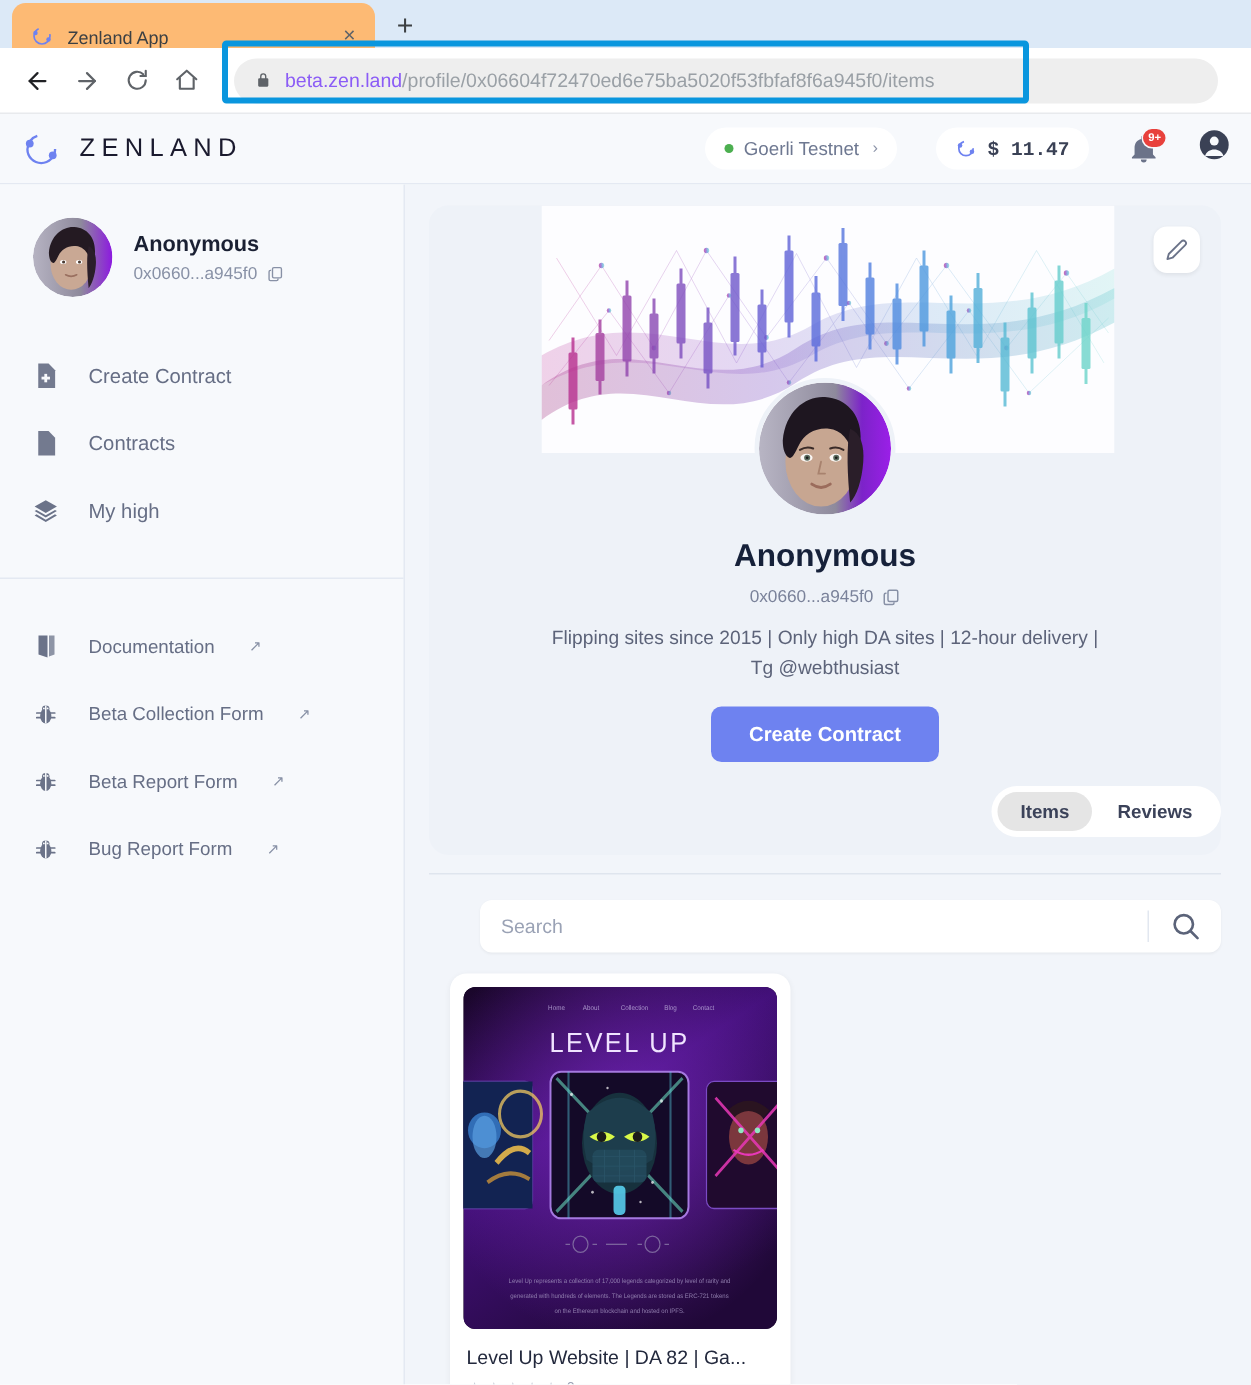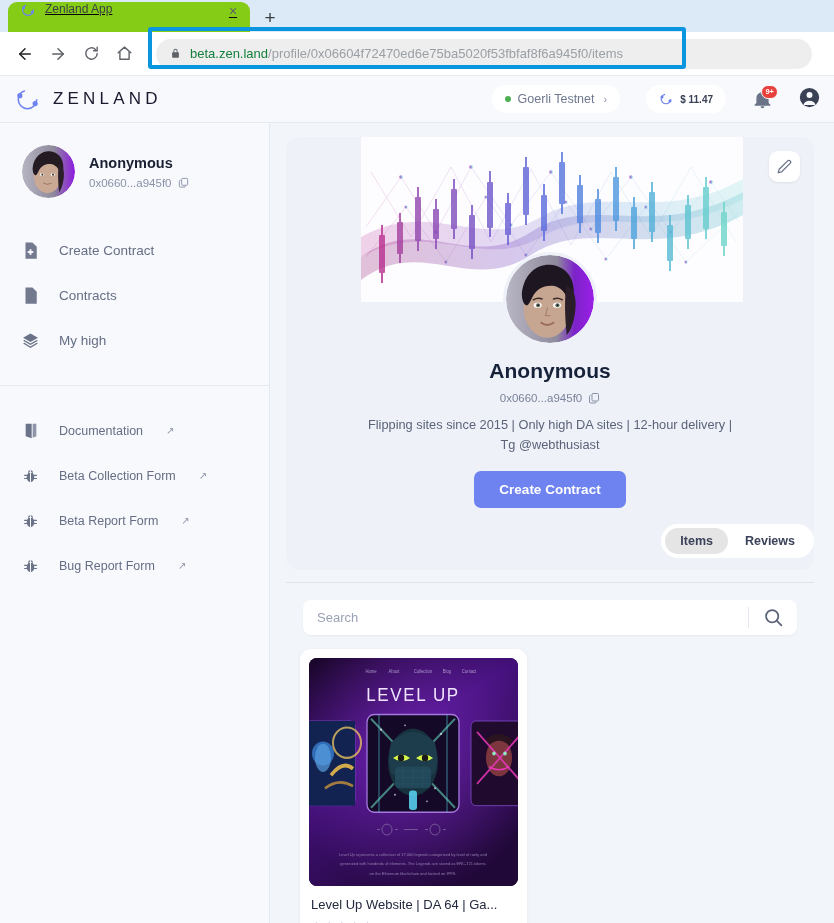--- a/index.html
+++ b/index.html
@@ -10,22 +10,22 @@
     overflow: hidden;
   }
 
   
   .browser-topbar {
     height: 32px; background: #dce9f7;
     display: flex; align-items: flex-end; position: relative;
   }
   .tab {
     height: 30px; width: 242px; margin-left: 8px;
-    background: #84cc16; border-radius: 9px 9px 0 0;
-    display: flex; align-items: flex-start; padding: 0 8px 0 12px; gap: 9px; text-decoration: underline;
+    background: #fdba74; border-radius: 9px 9px 0 0;
+    display: flex; align-items: flex-end; padding: 0 8px 0 12px; gap: 9px;
   }
   .tab-favicon { width: 16px; height: 16px; flex: 0 0 16px; }
   .tab-title {
     flex: 1; font-size: 12px; color: #3c4043;
     white-space: nowrap; overflow: hidden; text-overflow: ellipsis;
   }
   .tab-close {
     width: 18px; height: 18px; flex: 0 0 18px;
     display: flex; align-items: center; justify-content: center;
     font-size: 14px; color: #5f6368; line-height: 1;
@@ -51,21 +51,21 @@
   .omnibox {
     position: absolute; left: 8px; right: 12px; top: 0; height: 30px;
     background: #eeeeee; border-radius: 15px;
     display: flex; align-items: center; padding: 0 14px; gap: 9px;
   }
   .lock-icon { width: 11px; height: 13px; flex: 0 0 11px; }
   .url-text {
     font-size: 13px; color: #9aa0a6; white-space: nowrap;
     overflow: hidden; text-overflow: ellipsis;
   }
-  .url-text b { color: #15803d; font-weight: 400; }
+  .url-text b { color: #8b5cf6; font-weight: 400; }
   .url-highlight {
     position: absolute; left: 0px; top: -12px;
     width: 538px; height: 42px;
     border: 4px solid #0a96de; border-radius: 3px;
     pointer-events: none;
   }
 
   
   .app-header {
     height: 47px; background: #f7f9fc;
@@ -83,21 +83,21 @@
     display: flex; align-items: center; gap: 7px; padding: 0 13px;
   }
   .net-dot { width: 6px; height: 6px; border-radius: 50%; background: #4caf50; }
   .net-label { font-size: 12.5px; color: #6e7891; }
   .net-chev { font-size: 11px; color: #8b93a8; margin-left: 2px; }
   .bal-pill {
     height: 28px; background: #fff; border-radius: 14px;
     display: flex; align-items: center; gap: 7px; padding: 0 13px;
   }
   .bal-logo { width: 14px; height: 14px; }
-  .bal-text { font-size: 10px; color: #3a4155; font-weight: 600; }
+  .bal-text { font-size: 13px; color: #3a4155; font-weight: 600; font-family: Liberation Mono, monospace; }
   .bell-wrap { position: relative; width: 21px; height: 21px; }
   .bell-badge {
     position: absolute; right: -5px; top: -4px;
     background: #e8413c; color: #fff; border-radius: 8px;
     font-size: 7.5px; font-weight: 700; line-height: 1;
     padding: 2.5px 3px; border: 1.4px solid #f7f9fc;
   }
   .avatar-icon { width: 21px; height: 21px; }
 
   
@@ -168,21 +168,21 @@
   }
   .tab-btn {
     font-size: 12.5px; font-weight: 700; color: #3b4259;
     padding: 6px 15px; border-radius: 14px; border: none;
     background: transparent; font-family: inherit; cursor: pointer;
   }
   .tab-btn.active { background: #e5e5e5; }
 
   .divider { height: 1px; background: #dfe5ee; margin: 12px 0 0 0; }
 
-  .search-row { padding: 17px 0 0 0; display: flex; justify-content: center; }
+  .search-row { padding: 17px 0 0 0; display: flex; justify-content: flex-end; }
   .search-box {
     width: 494px; height: 35px; background: #fff; border-radius: 8px;
     display: flex; align-items: center; box-shadow: 0 1px 2px rgba(0,0,0,.05);
   }
   .search-input {
     flex: 1; border: none; outline: none; background: transparent;
     font-size: 13px; color: #3b4259; font-family: inherit; padding: 0 14px;
   }
   .search-input::placeholder { color: #9aa2b5; }
   .search-sep { width: 1px; height: 21px; background: #e2e7f0; }
@@ -712,21 +712,21 @@
             <path d="M68 158h3M86 158h3M116 158h3M134 158h3"></path>
             <path d="M95 158h14"></path>
           </g>
           <g fill="#9b8ab8" font-family="sans-serif" font-size="4" opacity="0.9">
             <text x="104" y="182" text-anchor="middle">Level Up represents a collection of 17,000 legends categorized by level of rarity and</text>
             <text x="104" y="191" text-anchor="middle">generated with hundreds of elements. The Legends are stored as ERC-721 tokens</text>
             <text x="104" y="200" text-anchor="middle">on the Ethereum blockchain and hosted on IPFS.</text>
           </g>
         </svg>
 
-        <div class="item-title">Level Up Website | DA 64 | Ga...</div>
+        <div class="item-title">Level Up Website | DA 82 | Ga...</div>
 
         <div class="item-stars">
           <span class="star">★</span>
           <span class="star">★</span>
           <span class="star">★</span>
           <span class="star">★</span>
           <span class="star">★</span>
           <span class="rating-count">0</span>
         </div>
 

